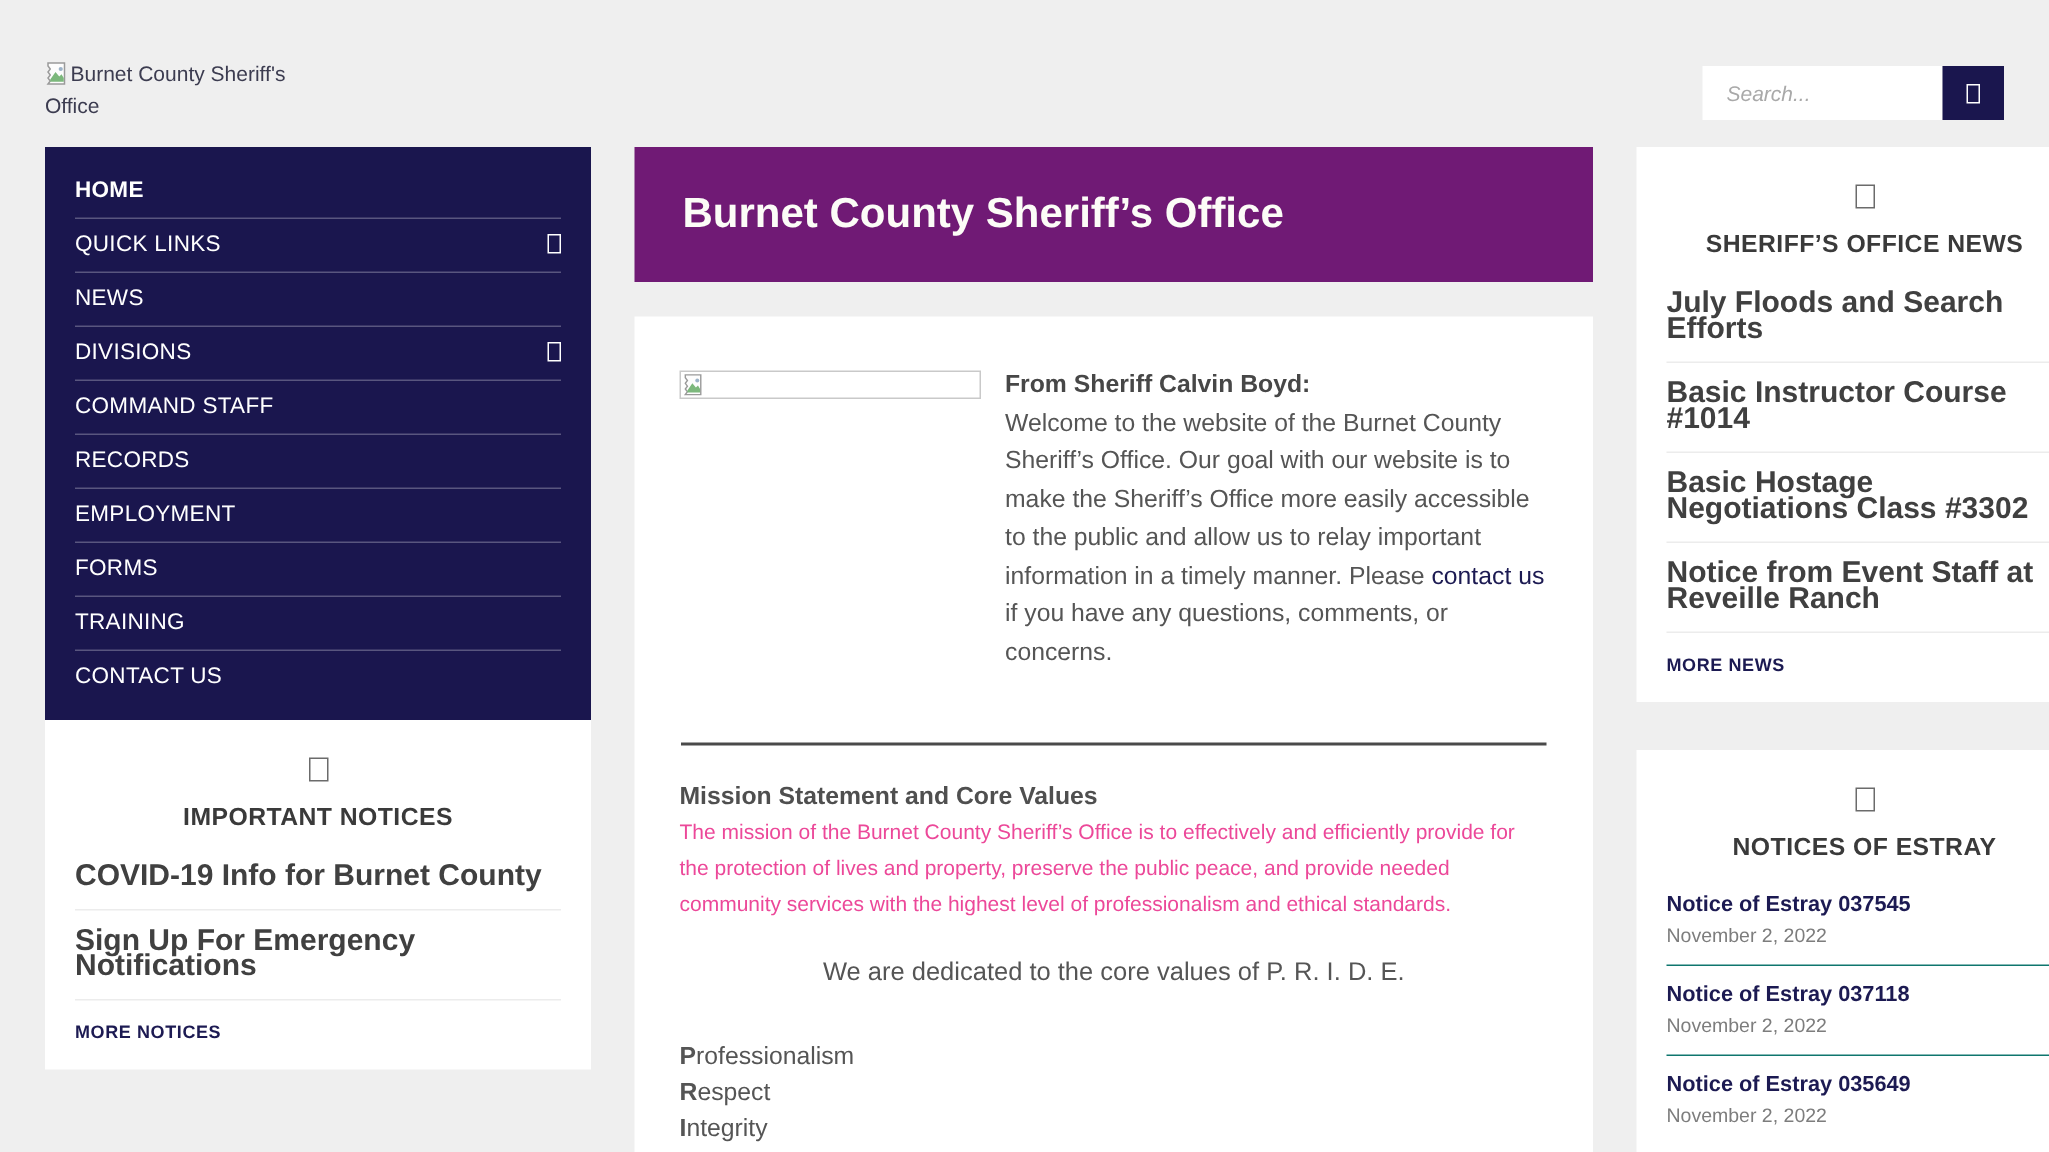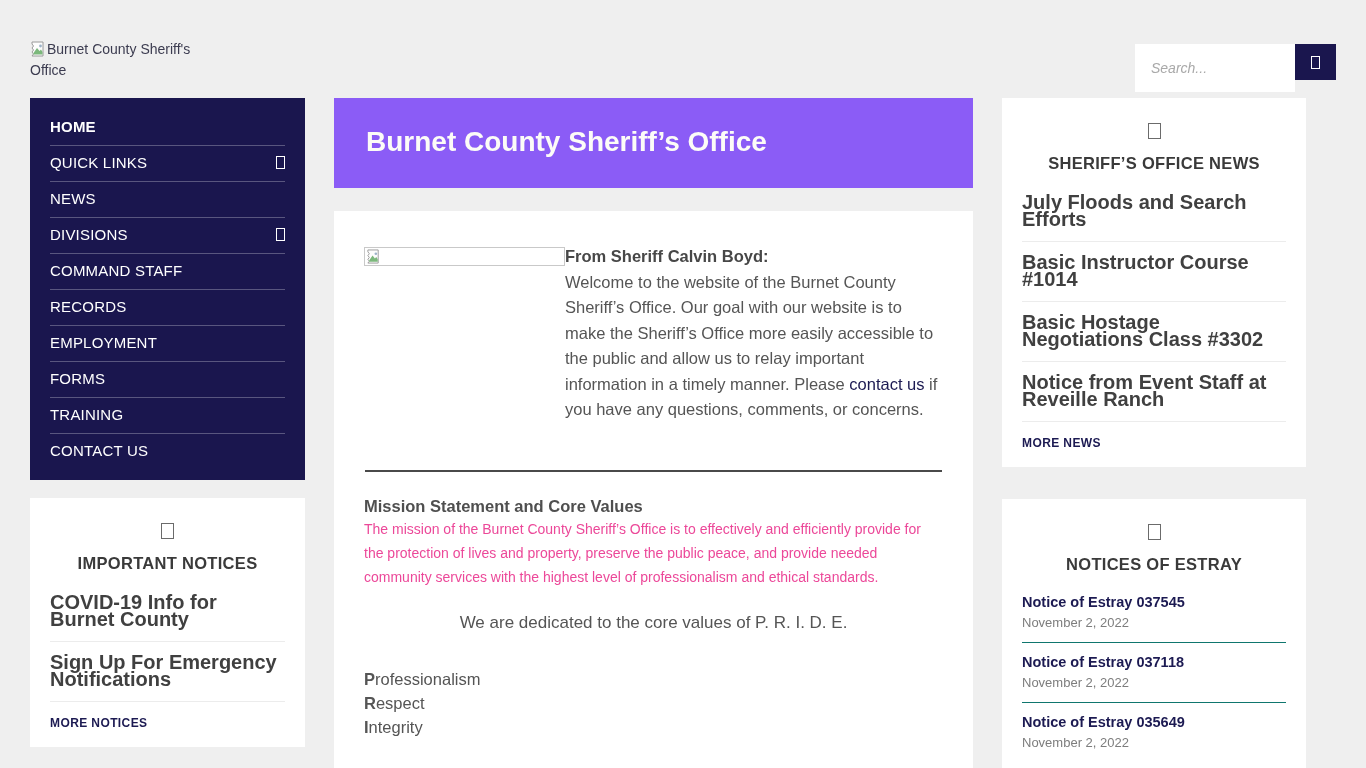--- a/index.html
+++ b/index.html
@@ -9,53 +9,53 @@
     font-family:"Liberation Sans", sans-serif;
     color:#555;
   }
   a { text-decoration:none; cursor:pointer; }
 
   
   .top-bar { display:flex; justify-content:space-between; align-items:flex-start; padding:40px 30px 0 30px; height:98px; }
   .logo { display:block; width:200px; font-size:14px; line-height:18px; color:#3c3c50; }
   .logo .broken-ico { vertical-align:-3px; margin-right:1px; }
   .search-wrap { display:flex; margin-top:4px; }
-  .search-input { width:160px; height:48px; border:none; background:#fff; padding:0 16px; font-size:14px; color:#555; outline:none; }
+  .search-input { width:160px; height:36px; border:none; background:#fff; padding:0 16px; font-size:14px; color:#555; outline:none; }
   .search-input::placeholder { color:#a9a9a9; font-style:italic; }
   .search-btn { width:41px; height:36px; background:#1a164e; border:none; display:flex; align-items:center; justify-content:center; cursor:pointer; }
 
   
   .tofu { display:inline-block; border:1px solid currentColor; }
   .tofu.white { width:9px; height:13px; border-width:1px; color:#fff; }
   .tofu.head { width:13px; height:16px; border-width:1.5px; color:#6b6b6b; flex-shrink:0; }
 
   
   .columns { display:flex; padding:0 30px; gap:29px; align-items:flex-start; }
-  .col-left { width:275px; flex-shrink:0; }
+  .col-left { width:364px; flex-shrink:0; }
   .col-main { width:639px; flex-shrink:0; }
   .col-right { width:304px; flex-shrink:0; }
 
   
   .side-nav { background:#1a164e; padding:11px 0; }
   .nav-item { position:relative; display:flex; justify-content:space-between; align-items:center; padding:9px 20px 10px; color:#fff; font-size:15px; letter-spacing:.2px; }
   .nav-item + .nav-item::before { content:""; position:absolute; top:0; left:20px; right:20px; height:1px; background:rgba(255,255,255,.28); }
   .nav-item.active { font-weight:bold; }
 
   
   .panel { background:#fff; padding:14px 20px 16px; }
   .panel-heading { display:flex; align-items:center; gap:15px; padding:11px 0 9px; font-size:16.5px; font-weight:bold; color:#3a3a3a; letter-spacing:.3px;flex-direction:column; }
   .panel-link { display:block; font-weight:bold; font-size:20px; line-height:17px; color:#404040; padding:12px 0 13px; border-bottom:1px solid #ececec; }
   .more-link { display:inline-block; margin-top:14px; font-size:12px; font-weight:bold; letter-spacing:.4px; color:#1c1a52; }
 
-  .notices-box { margin-top:18px; }
-
-  
-  .page-title-bar { background:#8b5cf6; color:#fcfcf7; font-size:28px; font-weight:bold; padding:28px 32px 30px; }
+  .notices-box { }
+
+  
+  .page-title-bar { background:#701a75; color:#fcfcf7; font-size:28px; font-weight:bold; padding:28px 32px 30px; }
   .content-box { margin-top:23px; background:#fff; padding:33px 30px 40px; min-height:600px; }
-  .intro-row { display:flex; }
+  .intro-row { display:flex; gap:16px; }
   .img-placeholder { width:201px; height:19px; border:1px solid #c9c9c9; flex-shrink:0; margin-top:3px; padding:1px; }
   .intro-text { flex:1; font-size:16.5px; line-height:25.5px; color:#555; }
   .intro-heading { font-weight:bold; color:#474747; }
   .inline-link { color:#1c1a52; }
   .content-hr { border:none; border-top:2px solid #4a4a4a; margin:47px 1px 0; }
   .mission-heading { margin-top:25px; font-size:16.5px; font-weight:bold; color:#4f4f4f; }
   .mission-text { margin-top:1px; font-size:14px; line-height:24px; color:#ec4899; }
   .pride-line { margin-top:24px; text-align:center; font-size:17px; color:#555; }
   .core-values { margin-top:34px; font-size:16.5px; line-height:24px; color:#555; }
   .core-values .initial { font-weight:bold; }

